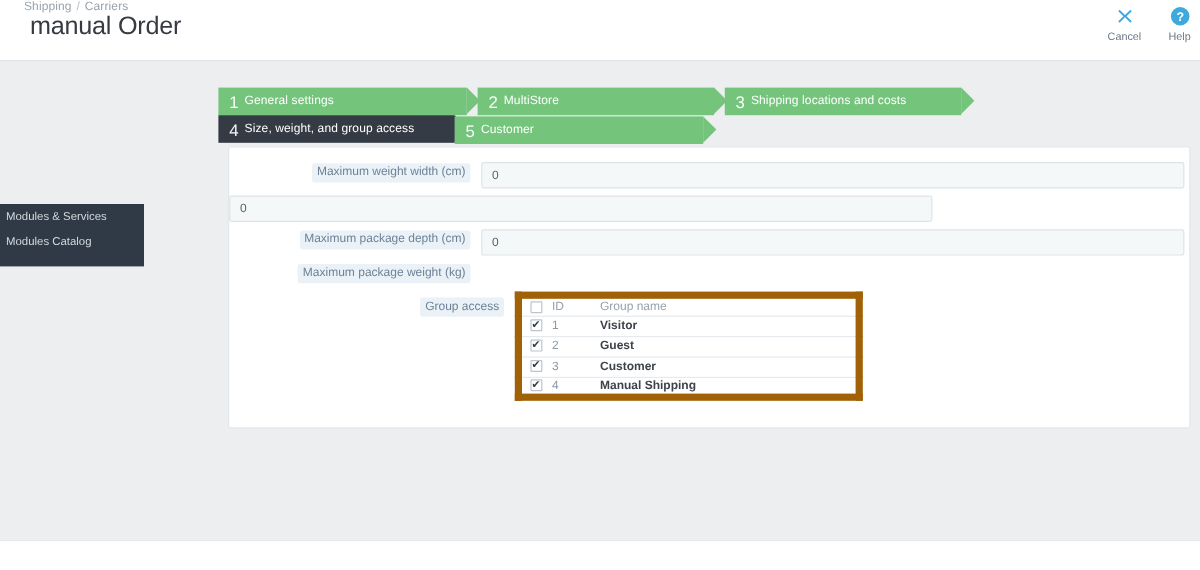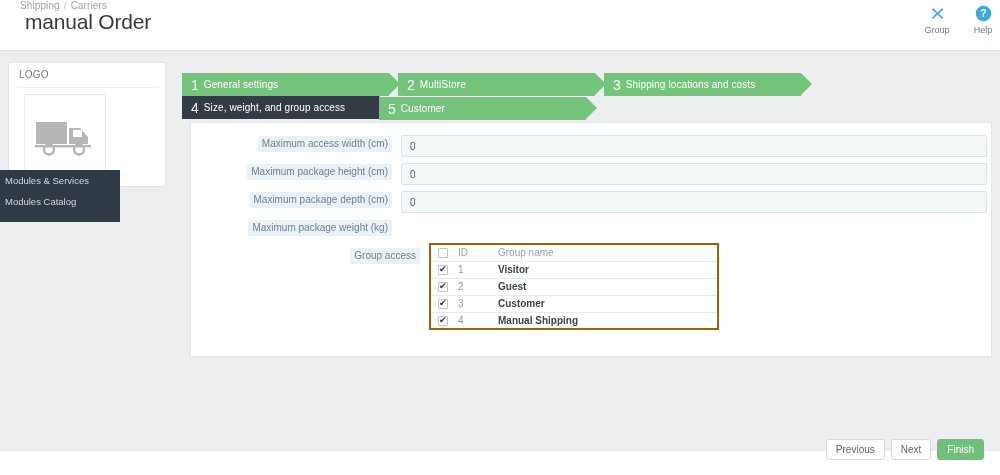--- a/index.html
+++ b/index.html
@@ -139,21 +139,21 @@
     width: 586px; height: 22px; background: #f4f8f9;
     border: 1px solid #dde4e8; border-radius: 2px;
     font-size: 10px; color: #55606b; padding: 0 8px;
     font-family: "Liberation Sans", sans-serif;
     outline: none;
   }
 
   
   .group-row { position: absolute; left: 0; top: 240px; width: 802px; display: flex; padding-left: 28px; }
   .group-table {
-    width: 290px; border: 2px solid #a16207; border-collapse: collapse;
+    width: 290px; border: 6px solid #a16207; border-collapse: collapse;
     background: #ffffff; margin-top: -4px;
   }
   .group-table th, .group-table td {
     border-bottom: 1px solid #e6eaee; text-align: left;
     font-size: 10px; padding: 0;
     height: 17px; vertical-align: middle;
   }
   .group-table thead th { background: #ffffff; }
   .group-table thead th.th-id, .group-table thead th.th-name {
     color: #95a2ae; font-weight: 400;
@@ -202,50 +202,34 @@
     </div>
     <div class="page-title">manual Order</div>
 
     <div class="header-actions">
       <div class="hdr-btn">
         <div class="hdr-icon">
           <svg width="15" height="15" viewBox="0 0 16 16">
             <path d="M3.2 2.2 L8 7 L12.8 2.2 L14 3.6 L9.4 8 L14 12.4 L12.8 13.8 L8 9 L3.2 13.8 L2 12.4 L6.6 8 L2 3.6 Z" fill="#3ea9dd"></path>
           </svg>
         </div>
-        <div class="hdr-label">Group</div>
+        <div class="hdr-label">Cancel</div>
       </div>
       <div class="hdr-btn">
         <div class="hdr-icon">
           <svg width="17" height="17" viewBox="0 0 18 18">
             <circle cx="9" cy="9" r="8.2" fill="#3ea9dd"></circle>
             <text x="9" y="13" font-size="11" font-family="Liberation Sans, sans-serif" fill="#ffffff" text-anchor="middle" font-weight="bold">?</text>
           </svg>
         </div>
         <div class="hdr-label">Help</div>
       </div>
     </div>
   </div>
 
-  <div class="logo-panel">
-    <div class="logo-panel-title">LOGO</div>
-    <div class="logo-panel-divider"></div>
-    <div class="logo-box">
-      <div class="truck-icon">
-        <svg width="62" height="42" viewBox="0 0 62 42">
-          <rect x="2" y="6" width="31" height="22" fill="#b4b6b8"></rect>
-          <path d="M35 12 h11 l8 9 v7 h-19 z" fill="#b4b6b8"></path>
-          <rect x="39" y="14" width="9" height="7" fill="#ffffff"></rect>
-          <rect x="1" y="29" width="56" height="2.4" fill="#b4b6b8"></rect>
-          <circle cx="15" cy="33.5" r="5" fill="none" stroke="#b4b6b8" stroke-width="2.4"></circle>
-          <circle cx="45" cy="33.5" r="5" fill="none" stroke="#b4b6b8" stroke-width="2.4"></circle>
-        </svg>
-      </div>
-    </div>
-  </div>
 
   <div class="dark-menu">
     <div class="dark-menu-item">Modules &amp; Services</div>
     <div class="dark-menu-item">Modules Catalog</div>
   </div>
 
   <div class="steps-wrap">
     <div class="steps-row">
       <div class="step step-green step-1">
         <span class="step-num">1</span>
@@ -266,26 +250,25 @@
       <div class="step step-green step-5">
         <span class="step-num">5</span>
         <span class="step-label">Customer</span>
       </div>
     </div>
   </div>
 
   <div class="content-panel">
 
     <div class="form-row" style="top:12px;">
-      <div class="form-label"><span>Maximum access width (cm)</span></div>
+      <div class="form-label"><span>Maximum weight width (cm)</span></div>
       <input class="form-input" type="text" value="0" style="">
     </div>
 
     <div class="form-row" style="top:40px;">
-      <div class="form-label"><span>Maximum package height (cm)</span></div>
       <input class="form-input" type="text" value="0" style="">
     </div>
 
     <div class="form-row" style="top:68px;">
       <div class="form-label"><span>Maximum package depth (cm)</span></div>
       <input class="form-input" type="text" value="0" style="">
     </div>
 
     <div class="form-row" style="top:96px;">
       <div class="form-label"><span>Maximum package weight (kg)</span></div>
@@ -323,19 +306,14 @@
             <td class="col-chk"><input type="checkbox" class="chk" checked="" style=""></td>
             <td class="col-id">4</td>
             <td class="col-name">Manual Shipping</td>
           </tr>
         </tbody>
       </table>
     </div>
 
   </div>
 
-  <div class="btn-bar">
-    <div class="btn btn-default">Previous</div>
-    <div class="btn btn-default">Next</div>
-    <div class="btn btn-primary">Finish</div>
-  </div>
 
 </div>
 
 </body></html>

